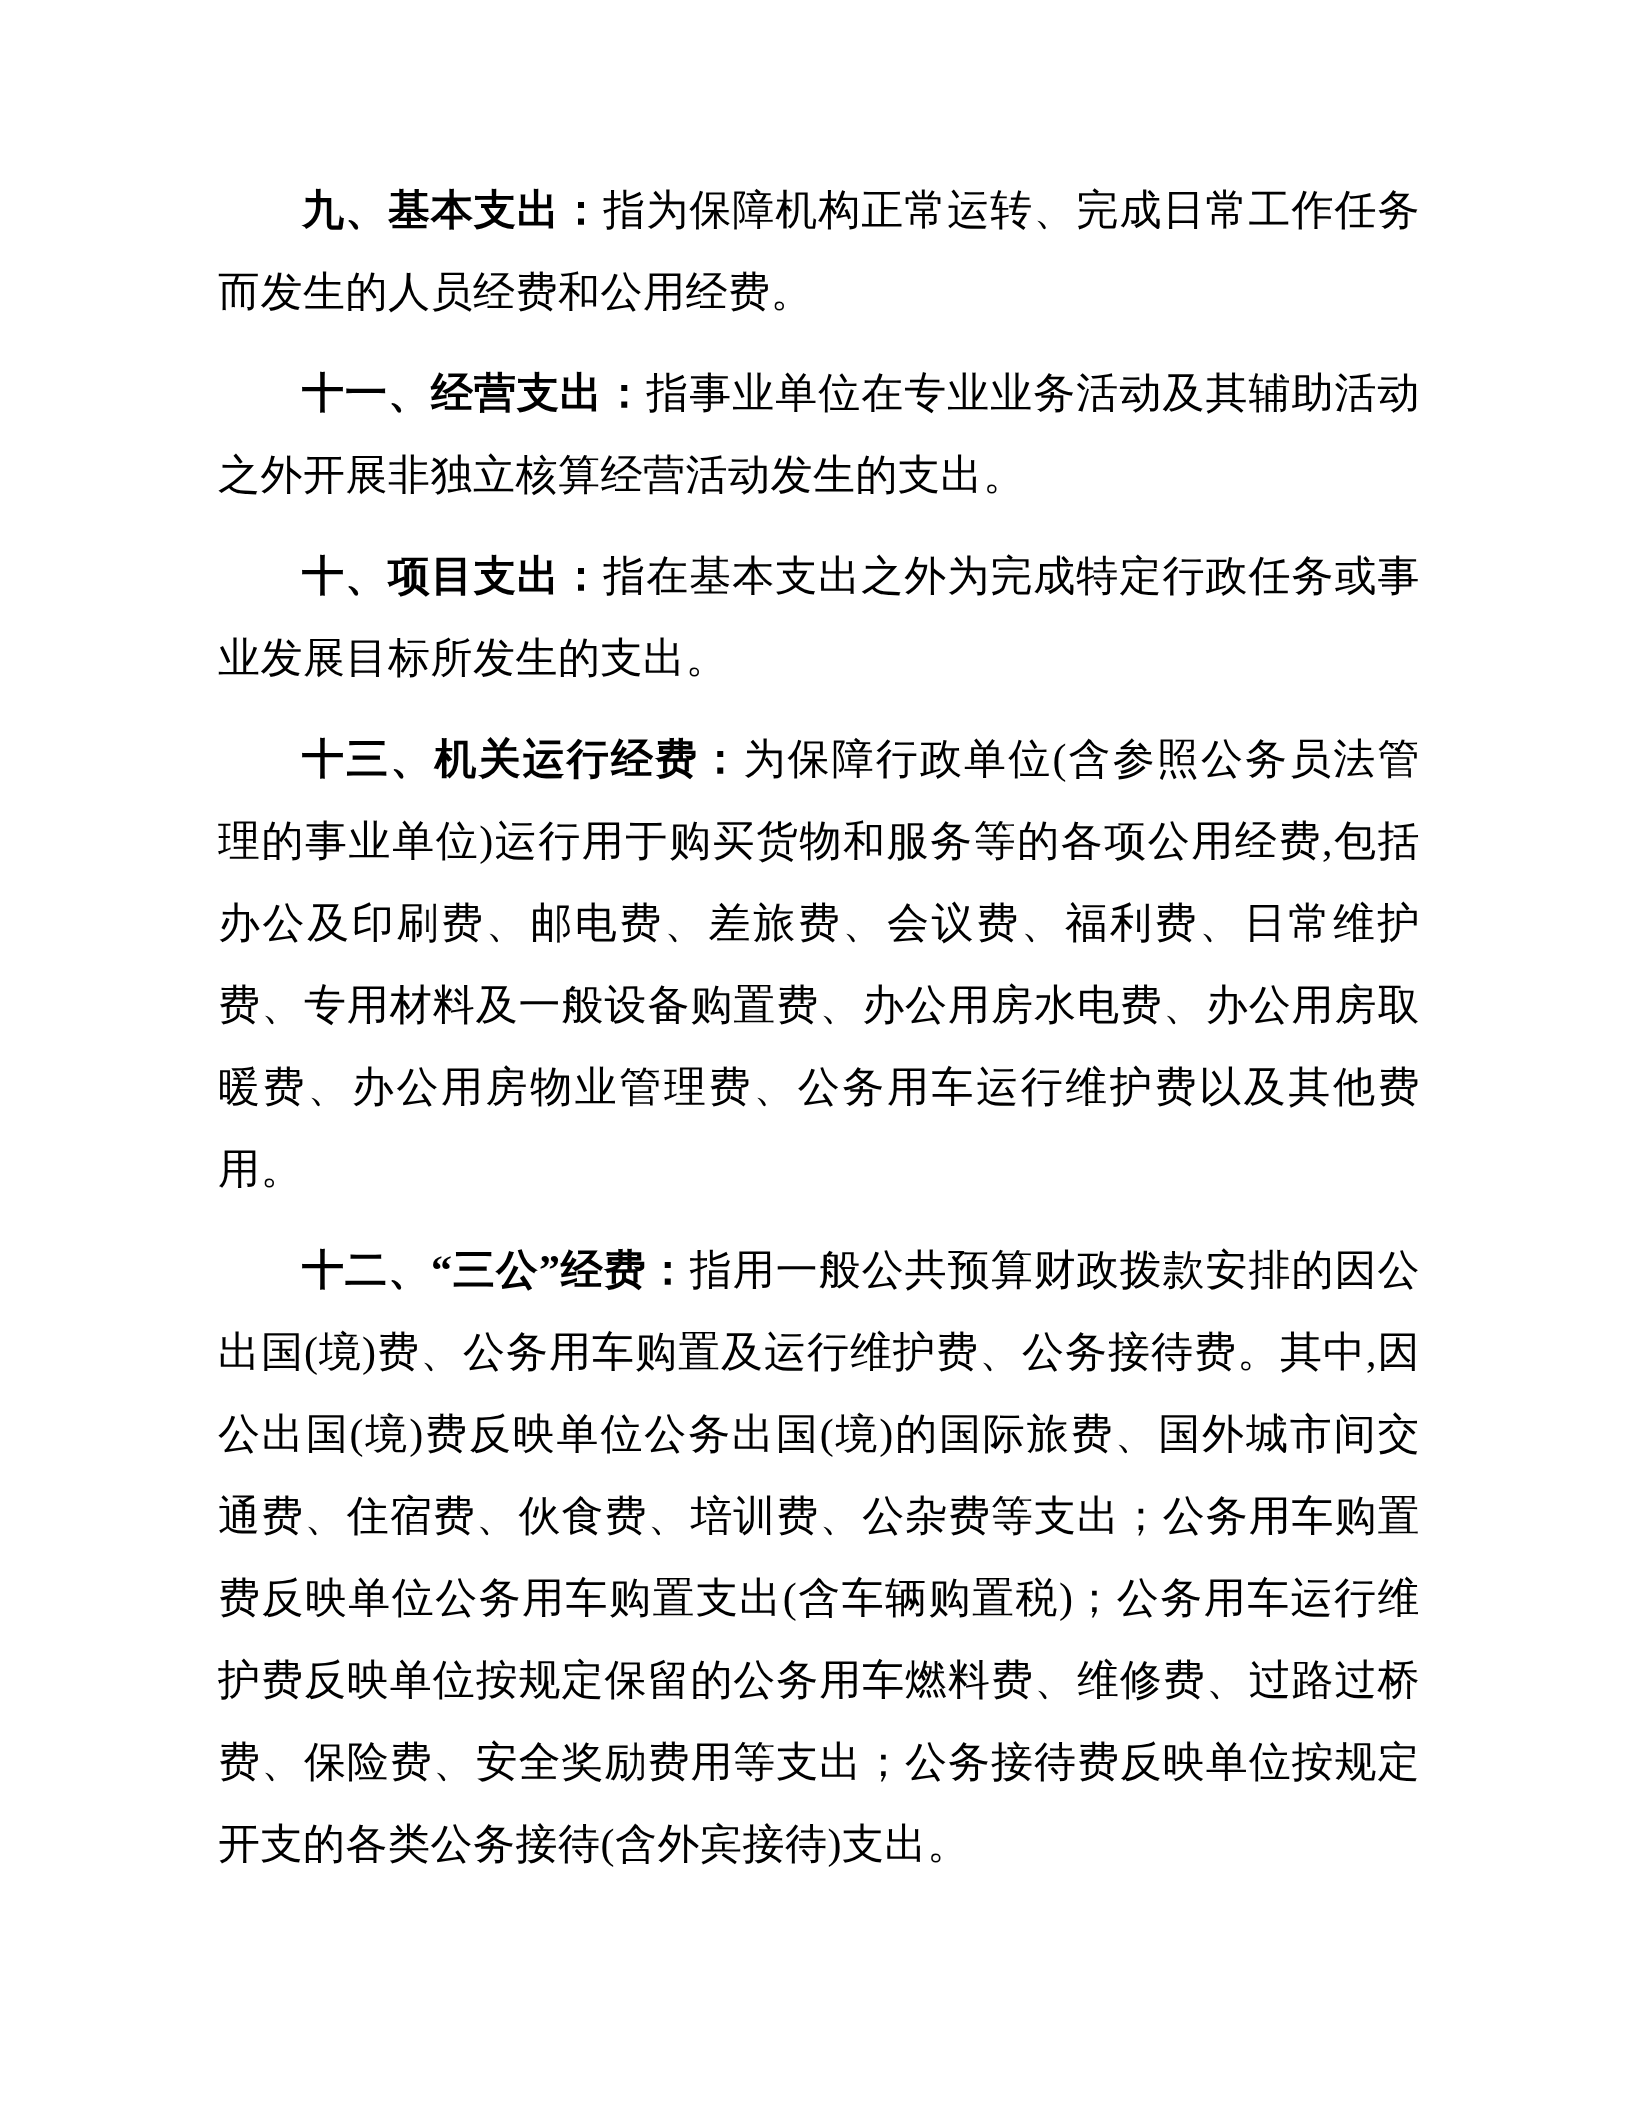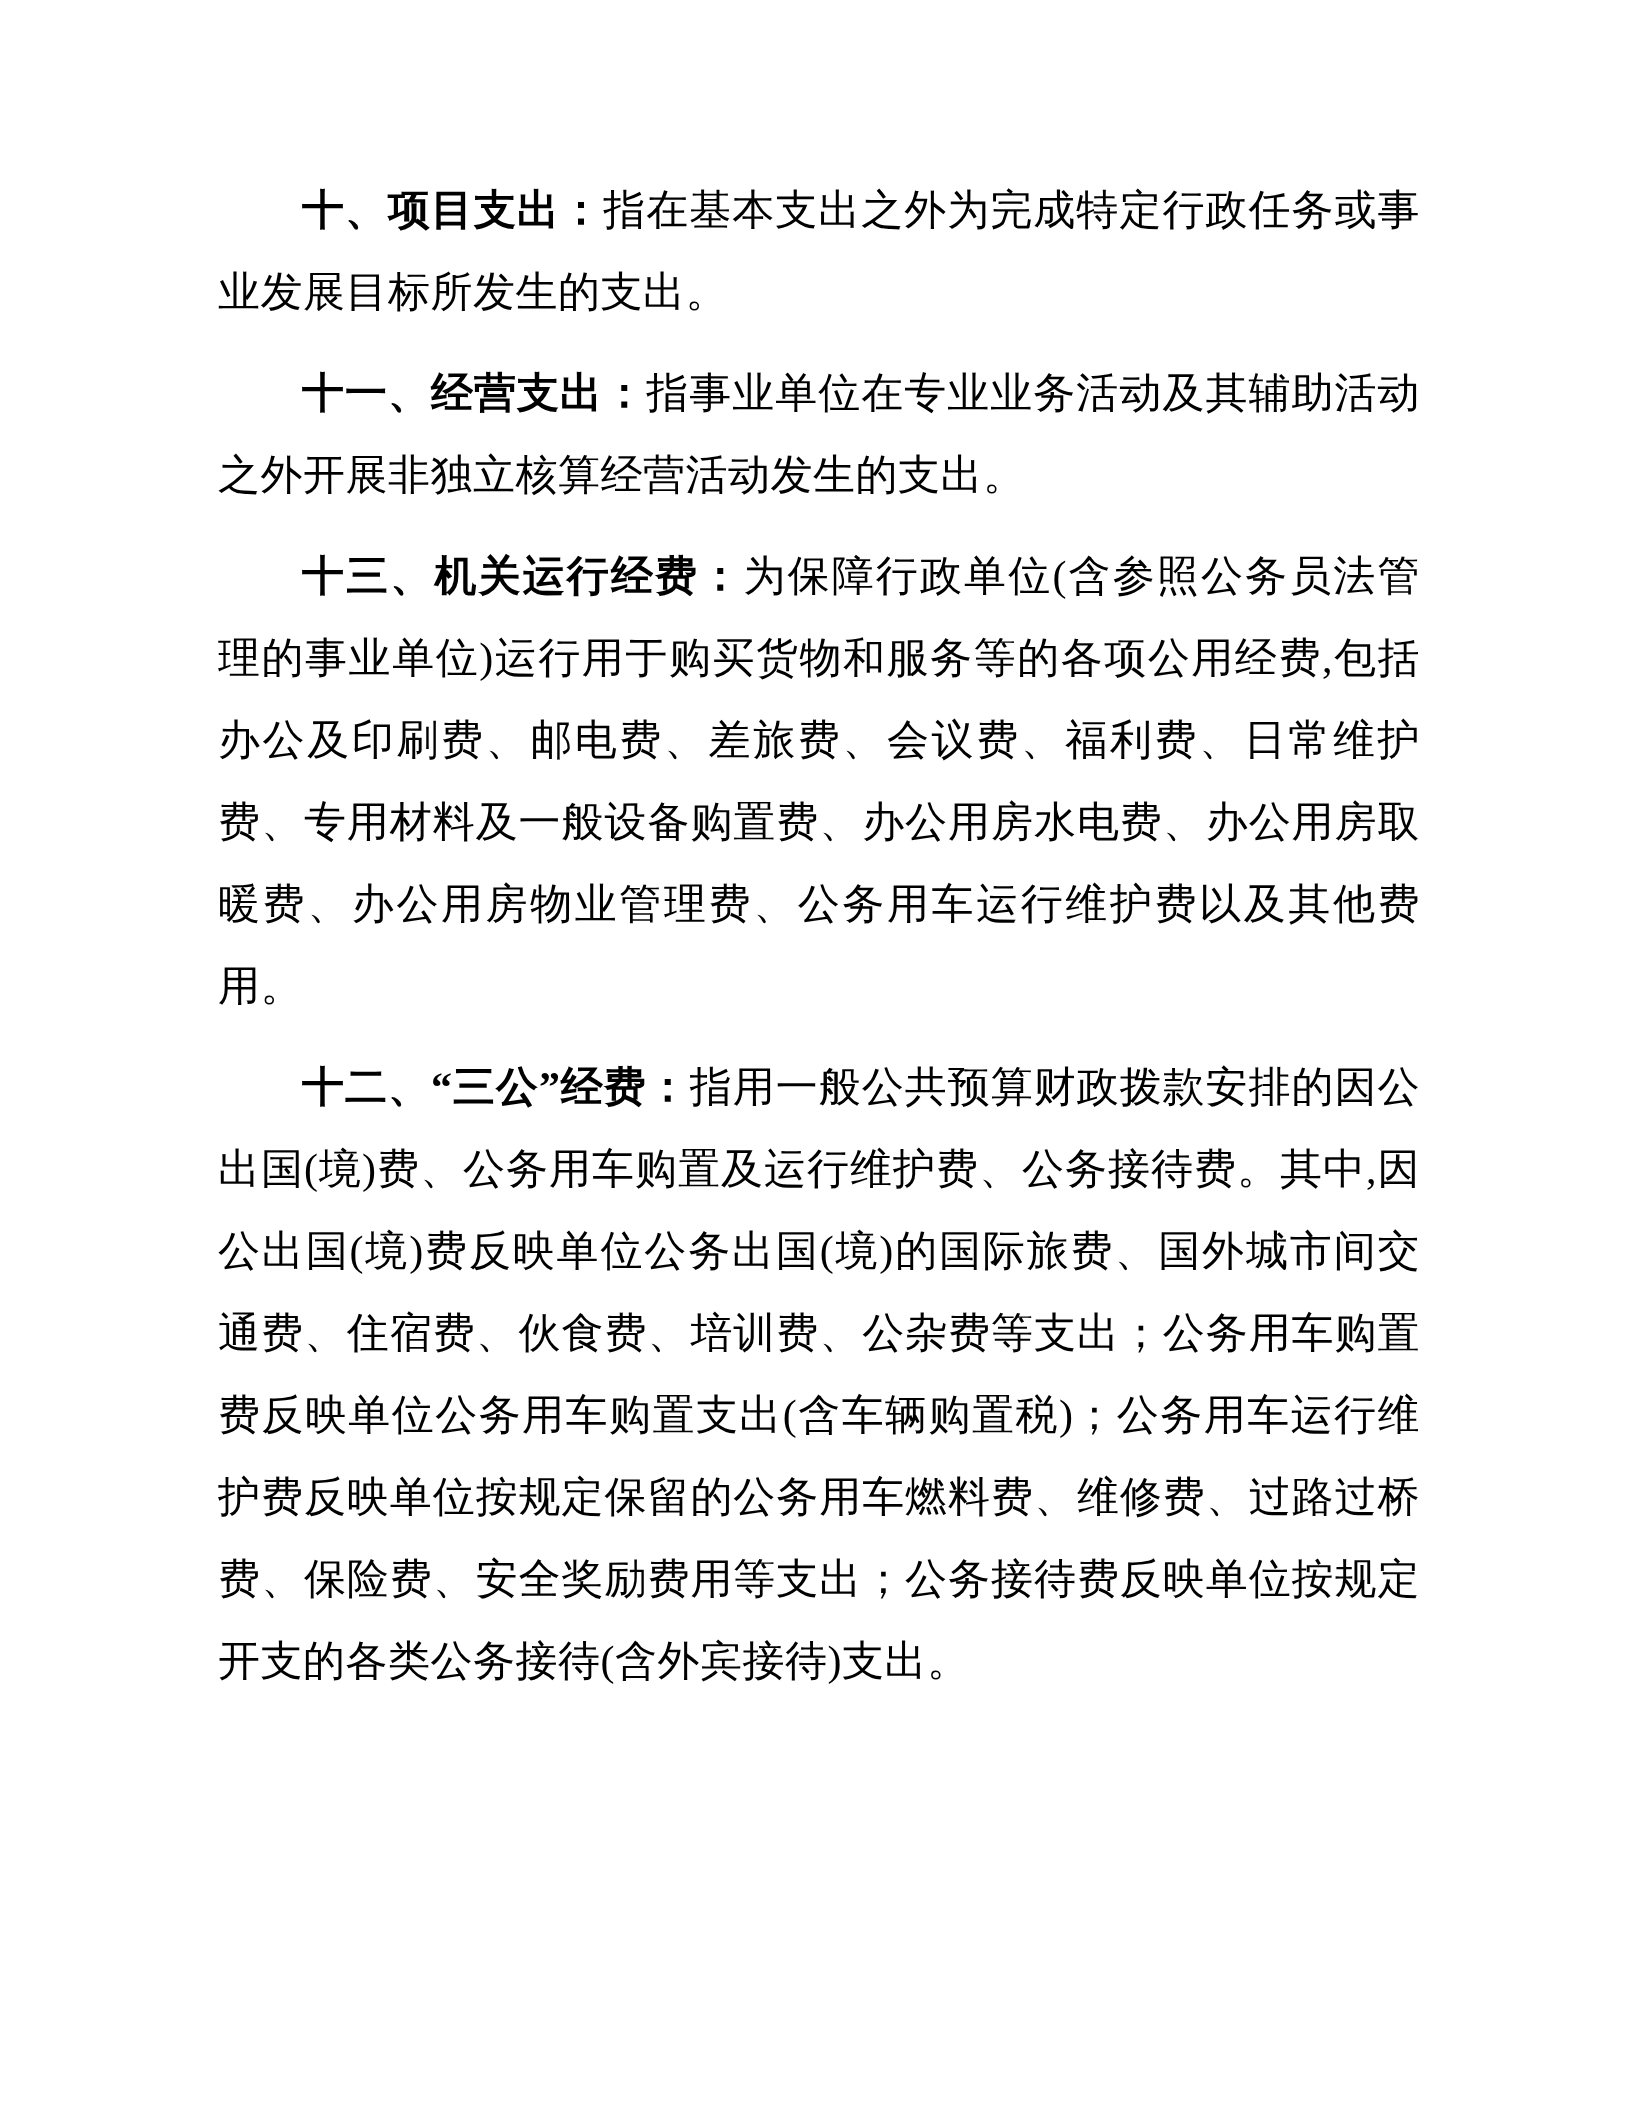--- a/index.html
+++ b/index.html
@@ -40,23 +40,24 @@
   .head {
     font-weight: bold;
   }
 </style>
 </head>
 <body>
 
 <div class="page">
   <div class="content">
 
+    <p class="para"><span class="head">九、基本支出：</span><span class="body-text">指为保障机构正常运转、完成日常工作任务而发生的人员经费和公用经费。</span></p>
+
+    <p class="para"><span class="head">十一、经营支出：</span><span class="body-text">指事业单位在专业业务活动及其辅助活动之外开展非独立核算经营活动发生的支出。</span></p>
 
     <p class="para"><span class="head">十、项目支出：</span><span class="body-text">指在基本支出之外为完成特定行政任务或事业发展目标所发生的支出。</span></p>
-
-    <p class="para"><span class="head">十一、经营支出：</span><span class="body-text">指事业单位在专业业务活动及其辅助活动之外开展非独立核算经营活动发生的支出。</span></p>
 
     <p class="para"><span class="head">十三、机关运行经费：</span><span class="body-text">为保障行政单位(含参照公务员法管理的事业单位)运行用于购买货物和服务等的各项公用经费,包括办公及印刷费、邮电费、差旅费、会议费、福利费、日常维护费、专用材料及一般设备购置费、办公用房水电费、办公用房取暖费、办公用房物业管理费、公务用车运行维护费以及其他费用。</span></p>
 
     <p class="para"><span class="head">十二、“三公”经费：</span><span class="body-text">指用一般公共预算财政拨款安排的因公出国(境)费、公务用车购置及运行维护费、公务接待费。其中,因公出国(境)费反映单位公务出国(境)的国际旅费、国外城市间交通费、住宿费、伙食费、培训费、公杂费等支出；公务用车购置费反映单位公务用车购置支出(含车辆购置税)；公务用车运行维护费反映单位按规定保留的公务用车燃料费、维修费、过路过桥费、保险费、安全奖励费用等支出；公务接待费反映单位按规定开支的各类公务接待(含外宾接待)支出。</span></p>
 
   </div>
 </div>
 
 </body></html>

